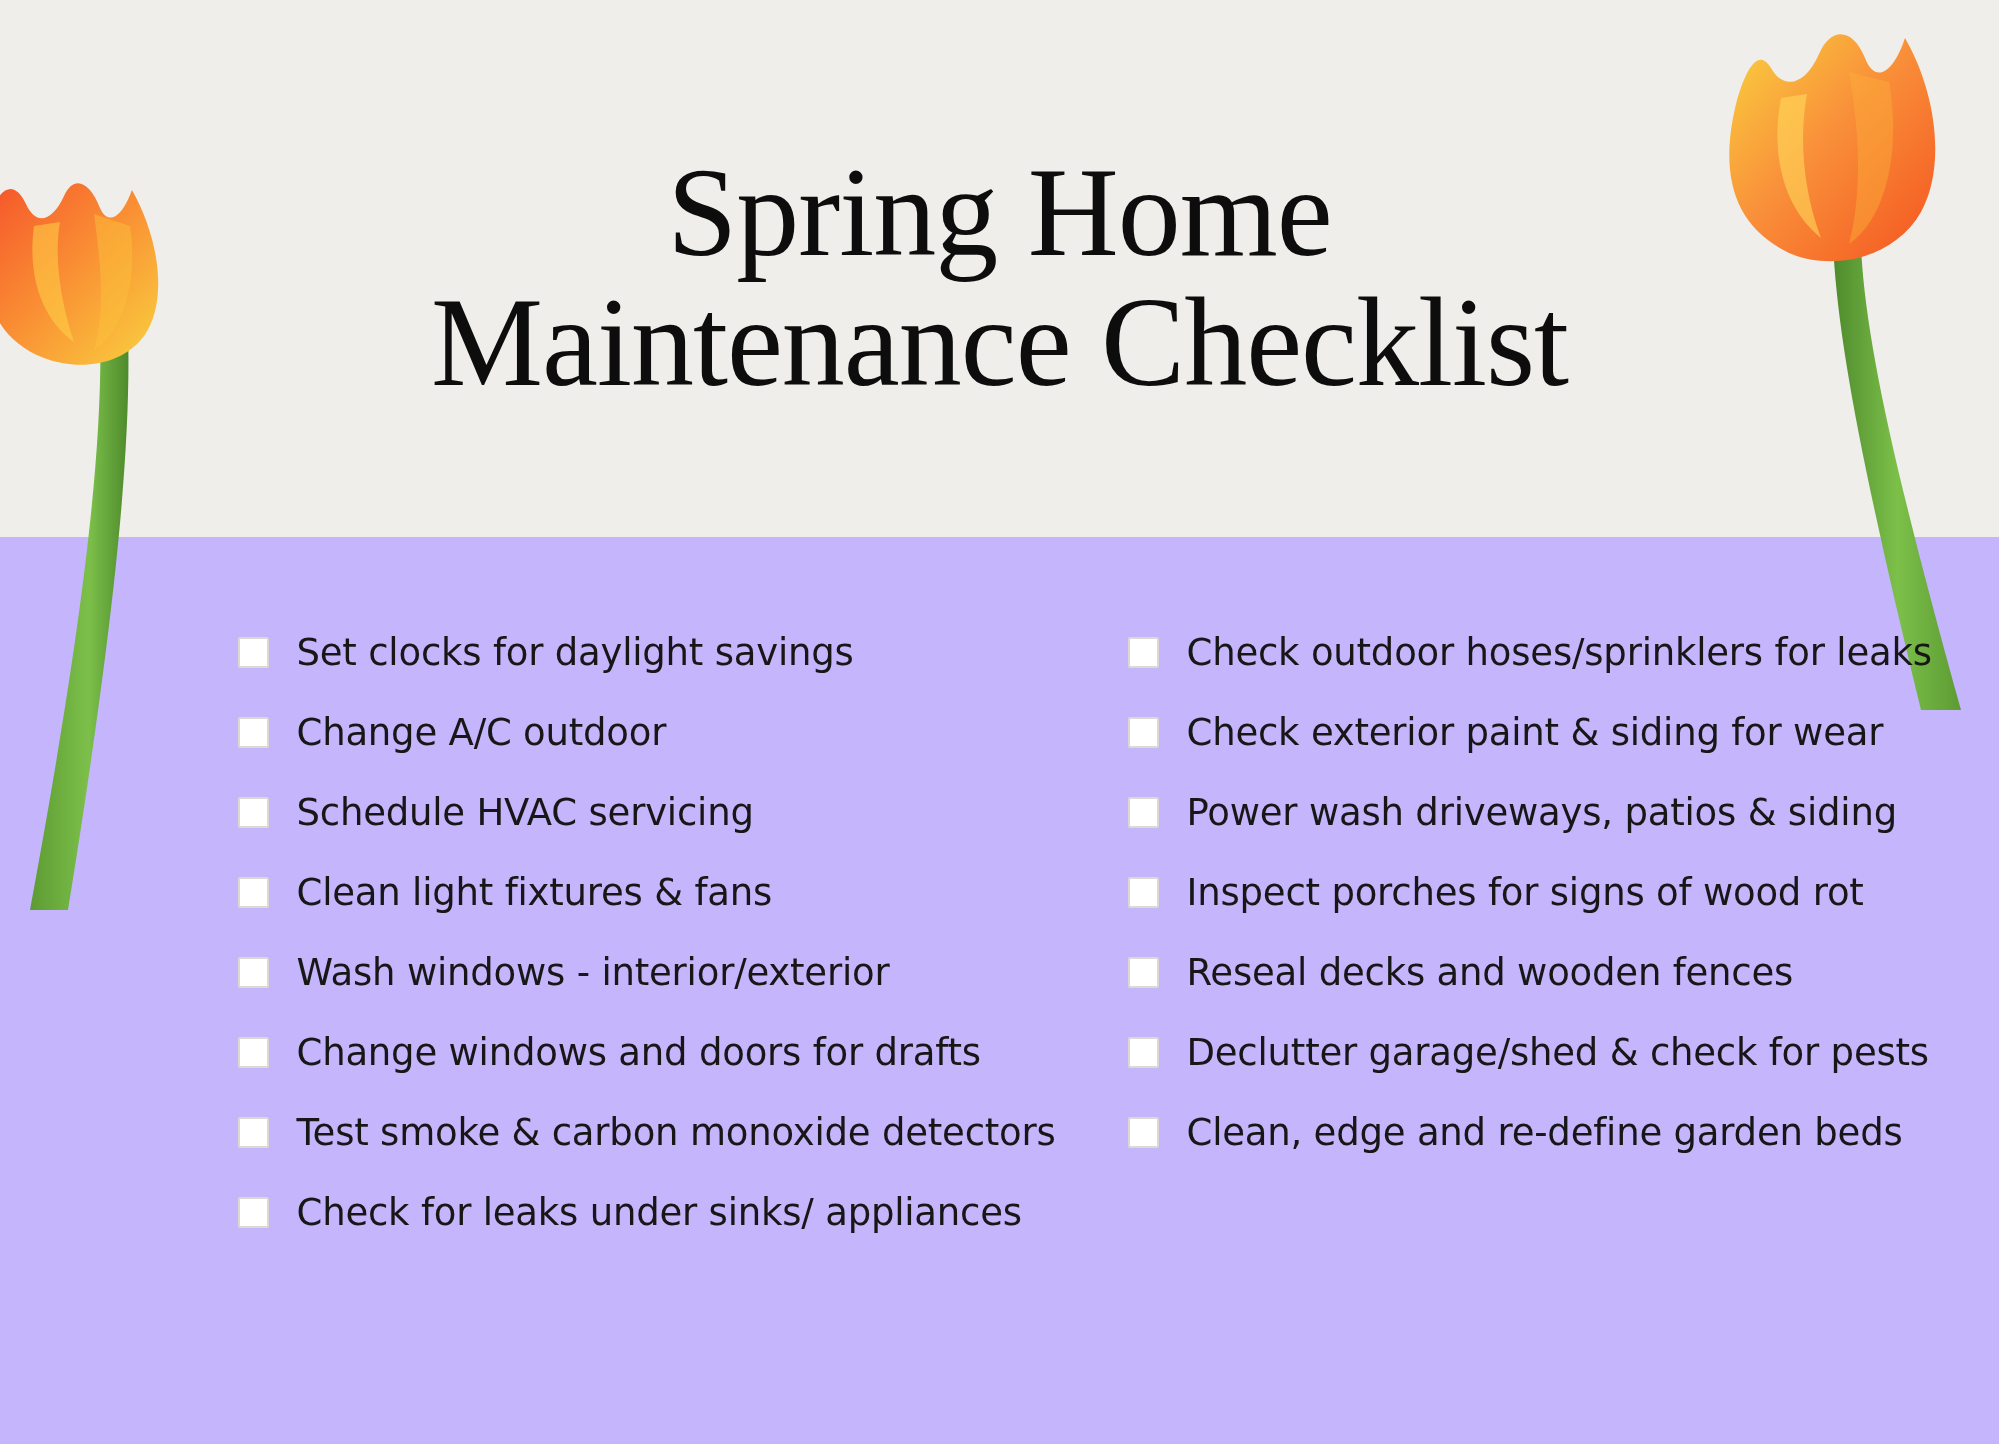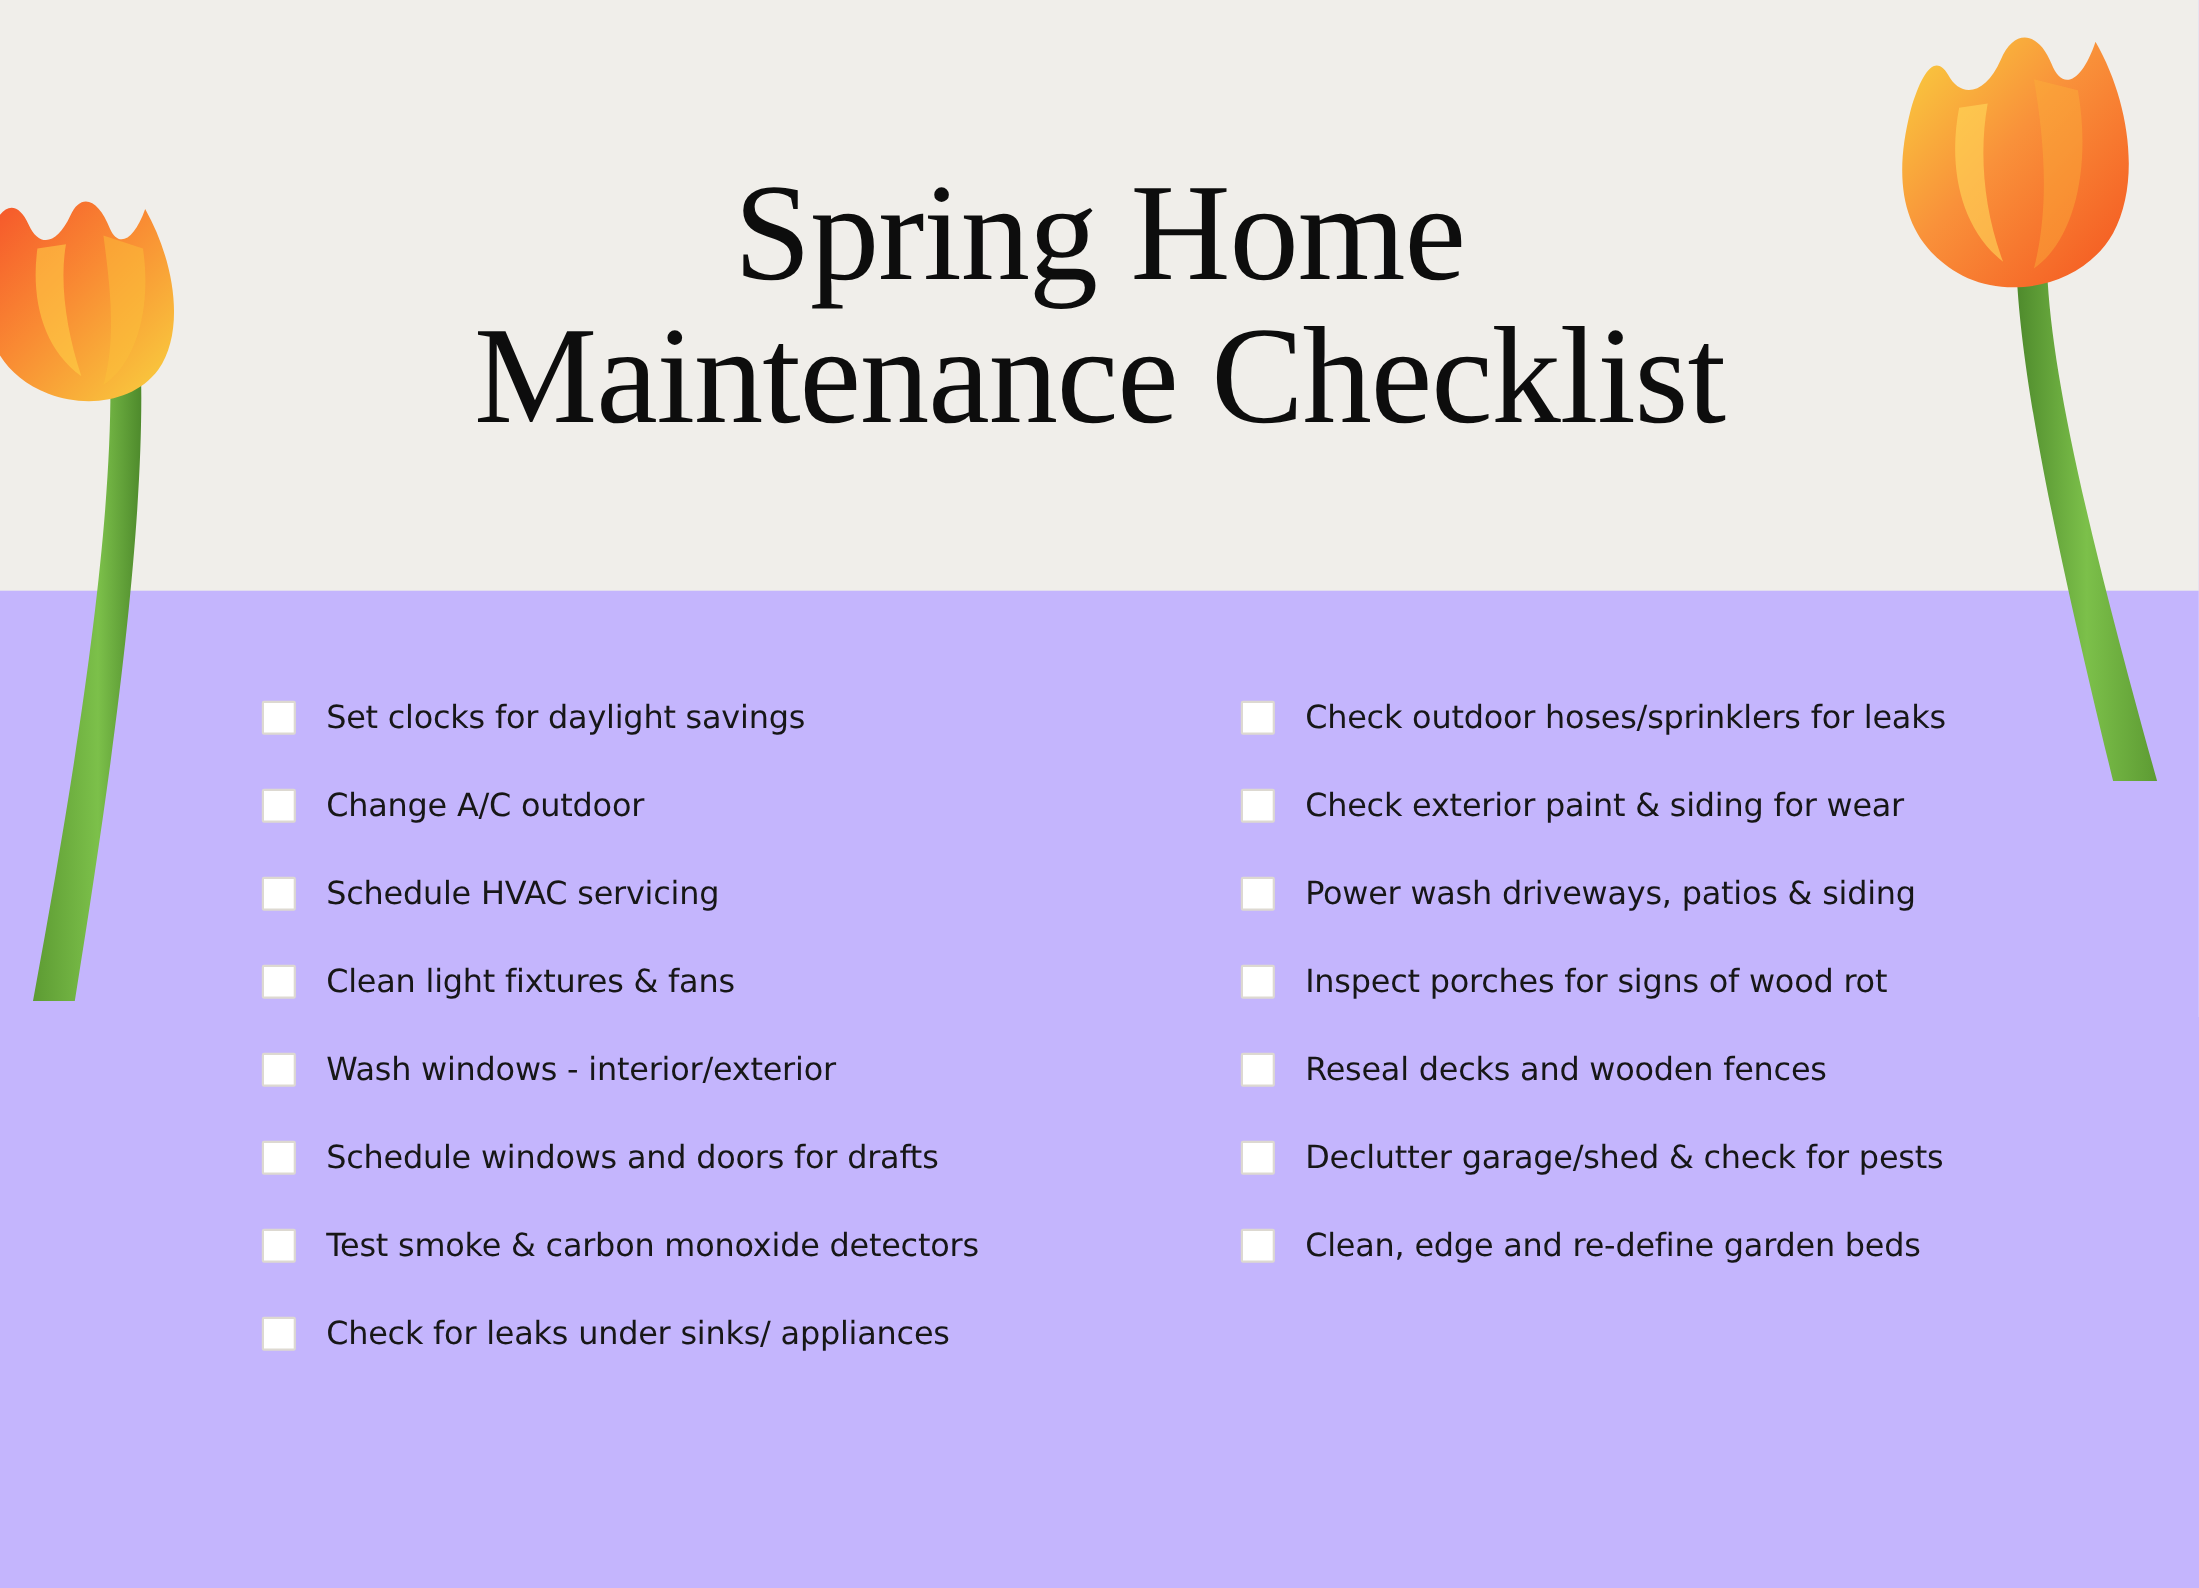--- a/index.html
+++ b/index.html
@@ -90,21 +90,21 @@
     height: 27px;
     border: 2.5px solid #ddd9d1;
     border-radius: 2px;
     background: #ffffff;
     flex: 0 0 auto;
     margin-right: 28px;
   }
 
   .check-label {
     font-family: "DejaVu Sans", "Liberation Sans", sans-serif;
-    font-size: 29px;
+    font-size: 37px;
     color: #171717;
     letter-spacing: -0.2px;
     white-space: nowrap;
     font-weight: 400;
   }
 
   
   .tulip {
     position: absolute;
     pointer-events: none;
@@ -180,21 +180,21 @@
       <div class="check-item">
         <span class="checkbox"></span>
         <span class="check-label">Clean light fixtures &amp; fans</span>
       </div>
       <div class="check-item">
         <span class="checkbox"></span>
         <span class="check-label">Wash windows - interior/exterior</span>
       </div>
       <div class="check-item">
         <span class="checkbox"></span>
-        <span class="check-label">Schedule windows and doors for drafts</span>
+        <span class="check-label">Change windows and doors for drafts</span>
       </div>
       <div class="check-item">
         <span class="checkbox"></span>
         <span class="check-label">Test smoke &amp; carbon monoxide detectors</span>
       </div>
       <div class="check-item">
         <span class="checkbox"></span>
         <span class="check-label">Check for leaks under sinks/ appliances</span>
       </div>
     </div>

